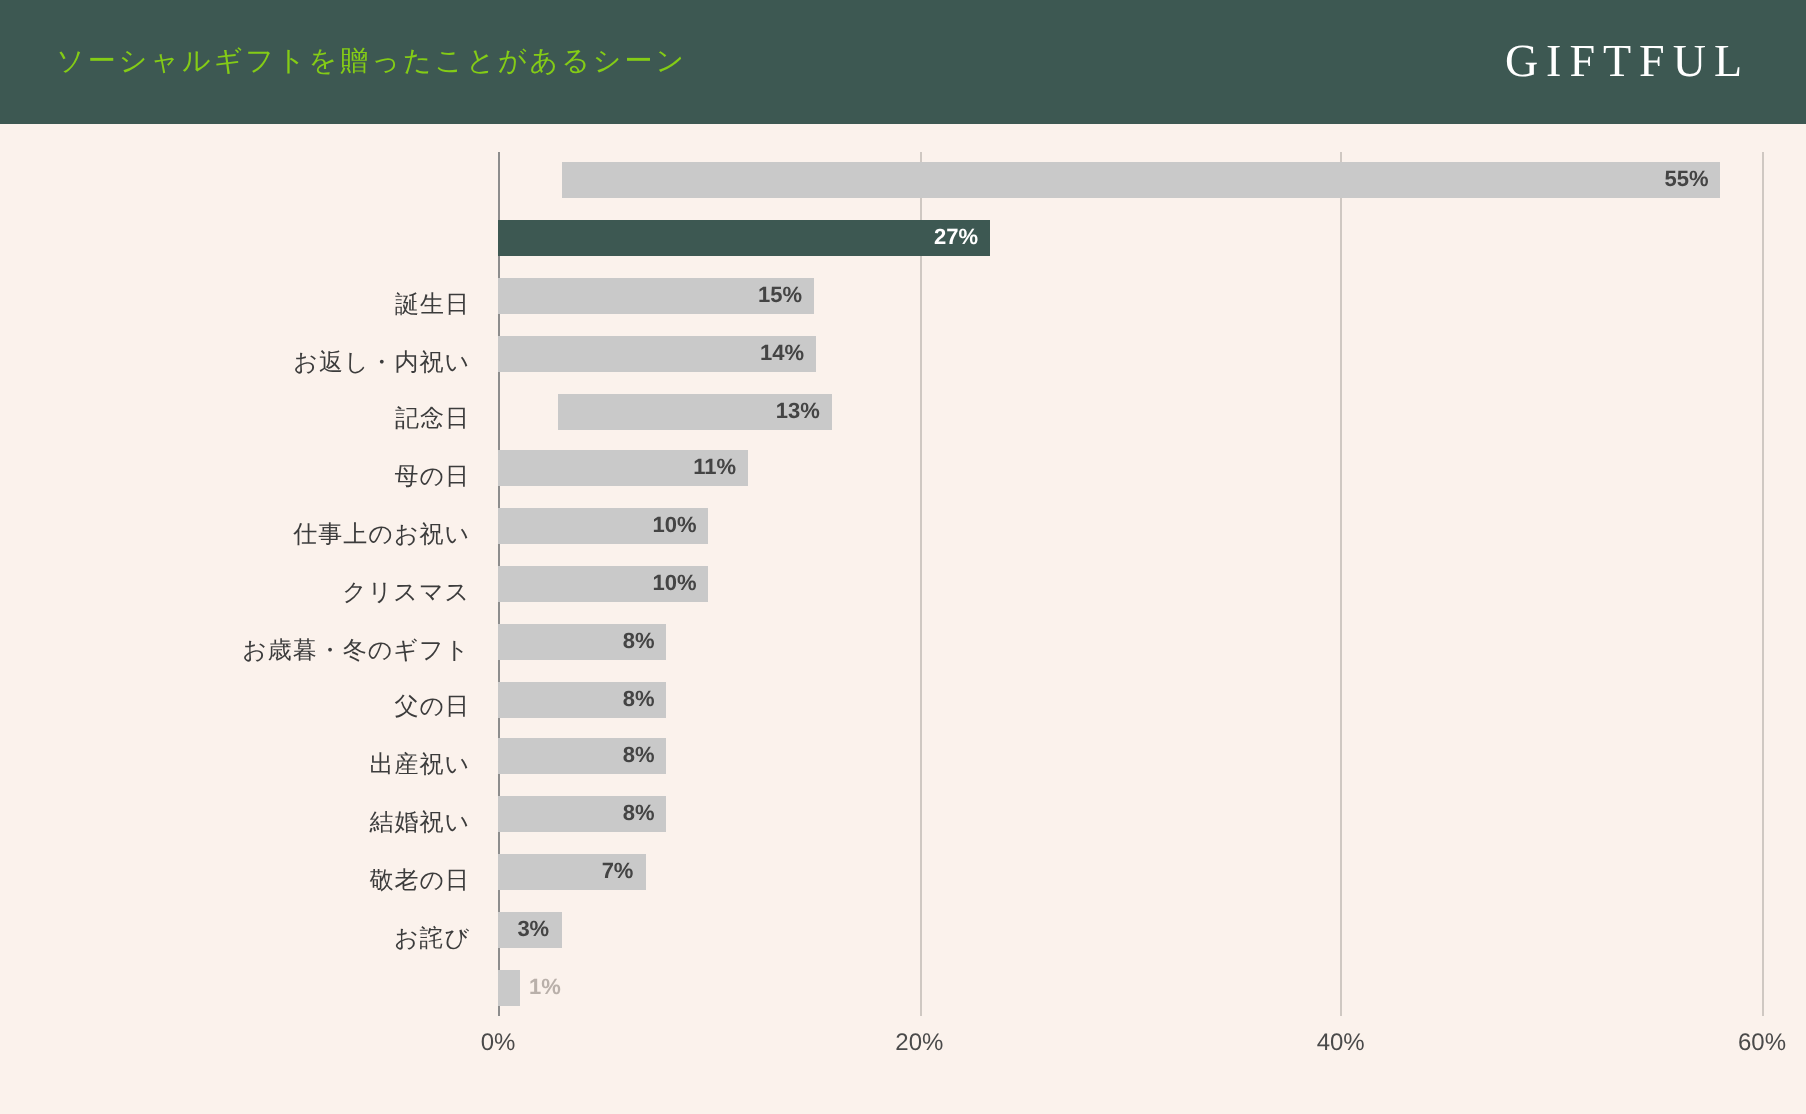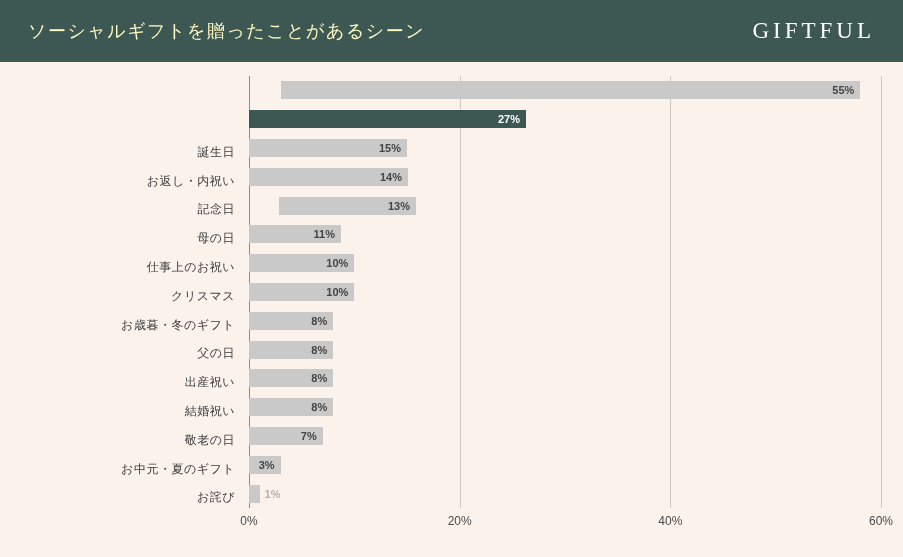--- a/index.html
+++ b/index.html
@@ -27,22 +27,22 @@
     width: 903px;
     height: 62px;
     background: #3d5852;
     display: flex;
     align-items: center;
     justify-content: space-between;
     box-sizing: border-box;
     padding: 0 28px 0 28px;
   }
   .header-title {
-    color: #fef9c3;
-    font-size: 18px;
+    color: #84cc16;
+    font-size: 14px;
     letter-spacing: 1.5px;
     font-weight: normal;
     white-space: nowrap;
   }
   .brand {
     color: #ffffff;
     font-size: 23px;
     letter-spacing: 4px;
     font-family: "Liberation Serif", serif;
     white-space: nowrap;
@@ -172,59 +172,58 @@
         <div class="cat-label">お返し・内祝い</div>
         <div class="cat-label">記念日</div>
         <div class="cat-label">母の日</div>
         <div class="cat-label">仕事上のお祝い</div>
         <div class="cat-label">クリスマス</div>
         <div class="cat-label">お歳暮・冬のギフト</div>
         <div class="cat-label">父の日</div>
         <div class="cat-label">出産祝い</div>
         <div class="cat-label">結婚祝い</div>
         <div class="cat-label">敬老の日</div>
-        <div class="cat-label">お中元・夏のギフト</div>
         <div class="cat-label">お詫び</div>
       </div>
 
     <div class="plot">
       <div class="axis-line"></div>
       <div class="gridlines">
           <div class="gridline" style="left: 210.667px;"></div>
           <div class="gridline" style="left: 421.333px;"></div>
           <div class="gridline" style="left: 632px;"></div>
         </div>
       <div class="rows">
           <div class="row">
             <div class="bar" style="width: 579.333px; margin-left: 32px;">
               <span class="bar-value">55%</span>
             </div>
           </div>
           <div class="row">
-            <div class="bar highlight" style="width: 277px;">
+            <div class="bar highlight" style="width: 246px;">
               <span class="bar-value">27%</span>
             </div>
           </div>
           <div class="row">
             <div class="bar" style="width: 158px;">
               <span class="bar-value">15%</span>
             </div>
           </div>
           <div class="row">
             <div class="bar" style="width: 159px;">
               <span class="bar-value">14%</span>
             </div>
           </div>
           <div class="row">
             <div class="bar" style="width: 136.933px; margin-left: 30px;">
               <span class="bar-value">13%</span>
             </div>
           </div>
           <div class="row">
-            <div class="bar" style="width: 92px;">
+            <div class="bar" style="width: 125px;">
               <span class="bar-value">11%</span>
             </div>
           </div>
           <div class="row">
             <div class="bar" style="width: 105.333px;">
               <span class="bar-value">10%</span>
             </div>
           </div>
           <div class="row">
             <div class="bar" style="width: 105.333px;">

